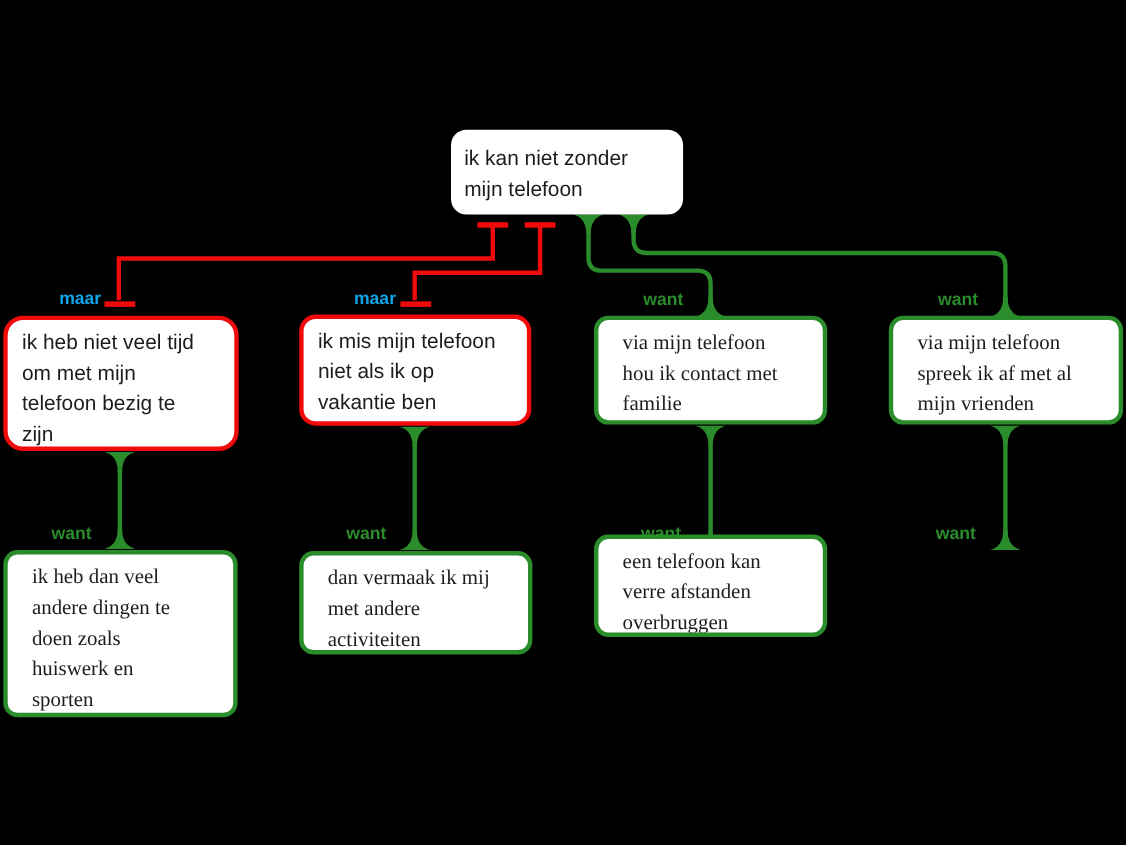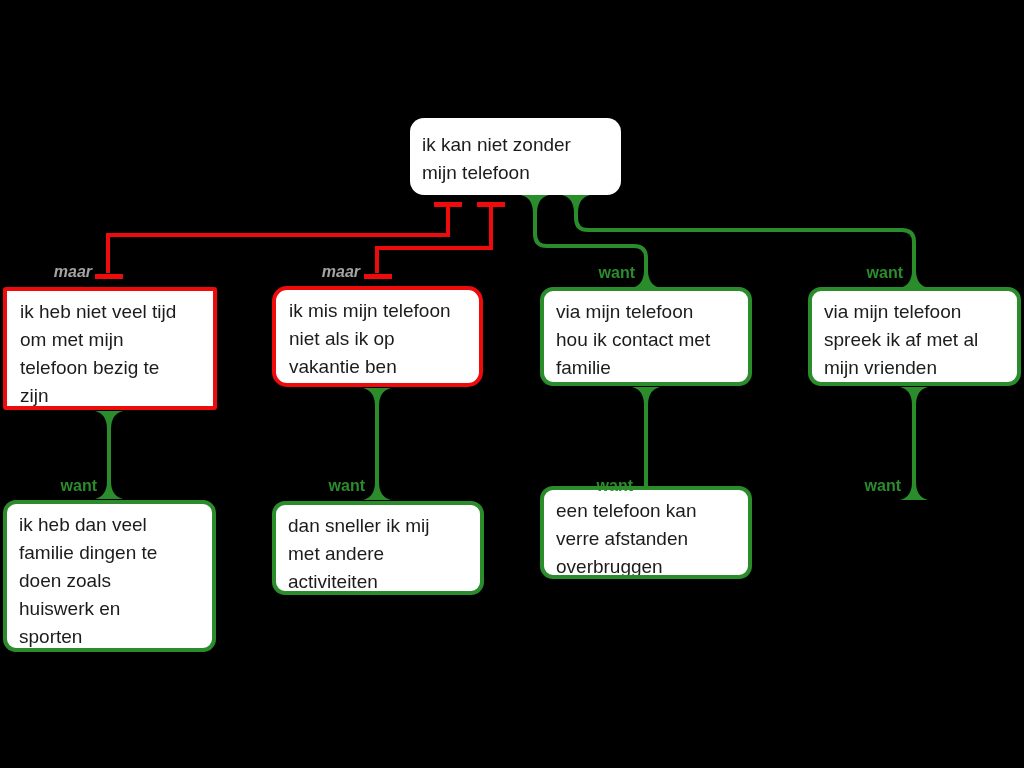--- a/index.html
+++ b/index.html
@@ -8,27 +8,27 @@
     font-family:"Liberation Sans", sans-serif; overflow:hidden;
   }
   svg.wires { position:absolute; left:0; top:0; width:1024px; height:768px; }
   .node {
     position:absolute; box-sizing:border-box; background:#ffffff;
     color:#1c1c1c; font-size:19px; line-height:28px;
     white-space:pre-line; overflow:hidden;
   }
   .node.claim     { border:none; border-radius:14px; padding:13px 12px; }
   .node.objection { border:4px solid #ef0b0b; border-radius:3px;  padding:7px 13px; }
-  .node.reason    { border:4px solid #2b8c2b; border-radius:13px; padding:7px 12px; }
+  .node.reason    { border:4px solid #2b8c2b; border-radius:13px; padding:7px 22px;font-family:Liberation Serif, serif; }
   .edge-label {
     position:absolute; width:64px; text-align:right;
     font-size:16px; font-weight:bold; line-height:16px;
   }
-  .edge-label.maar { color:#a3a3a3;font-style:italic; }
-  .edge-label.want { color:#2b8c2b; }
+  .edge-label.maar { color:#0ea5e9; }
+  .edge-label.want { color:#2b8c2b;text-align:center; }
 </style>
 </head>
 <body>
 
 <div id="stage">
 
   <svg class="wires" viewBox="0 0 1024 768">
 
     <g fill="#ef0b0b" stroke="none">
       <rect x="434" y="202" width="28" height="5"></rect>
@@ -75,44 +75,44 @@
     <g fill="#2b8c2b">
       <path d="M900 387 Q912 390 912 405 L916 405 Q916 390 928 387 Z"></path>
       <path d="M914 403 V485" fill="none" stroke="#2b8c2b" stroke-width="4"></path>
       <path d="M900 500 Q912 497 912 482 L916 482 Q916 497 928 500 Z"></path>
     </g>
   </svg>
 
   <div class="node claim" style="left:410px; top:118px; width:211px; height:77px;">ik kan niet zonder
 mijn telefoon</div>
 
-  <div class="node objection" style="left:3px; top:287px; width:214px; height:123px;">ik heb niet veel tijd
+  <div class="node objection" style="left:3px; top:287px; width:214px; height:123px;border-radius:18px;">ik heb niet veel tijd
 om met mijn
 telefoon bezig te
 zijn</div>
 
   <div class="node objection" style="left:272px; top:286px; width:211px; height:101px;border-radius:15px;">ik mis mijn telefoon
 niet als ik op
 vakantie ben</div>
 
   <div class="node reason" style="left:540px; top:287px; width:212px; height:99px;">via mijn telefoon
 hou ik contact met
 familie</div>
 
   <div class="node reason" style="left:808px; top:287px; width:213px; height:99px;">via mijn telefoon
 spreek ik af met al
 mijn vrienden</div>
 
   <div class="node reason" style="left:3px; top:500px; width:213px; height:152px;">ik heb dan veel
-familie dingen te
+andere dingen te
 doen zoals
 huiswerk en
 sporten</div>
 
-  <div class="node reason" style="left:272px; top:501px; width:212px; height:94px;">dan sneller ik mij
+  <div class="node reason" style="left:272px; top:501px; width:212px; height:94px;">dan vermaak ik mij
 met andere
 activiteiten</div>
 
   <div class="node reason" style="left:540px; top:486px; width:212px; height:93px;">een telefoon kan
 verre afstanden
 overbruggen</div>
 
 
   <div class="edge-label maar" style="left:28px; top:264px;">maar</div>
 

